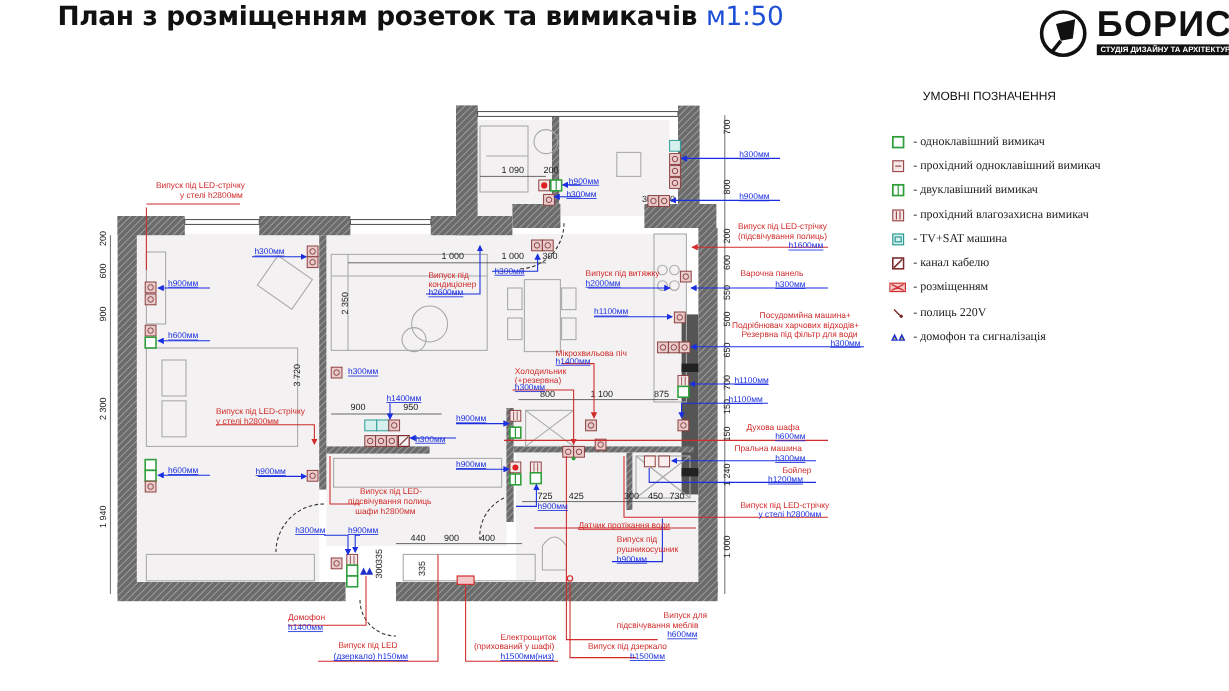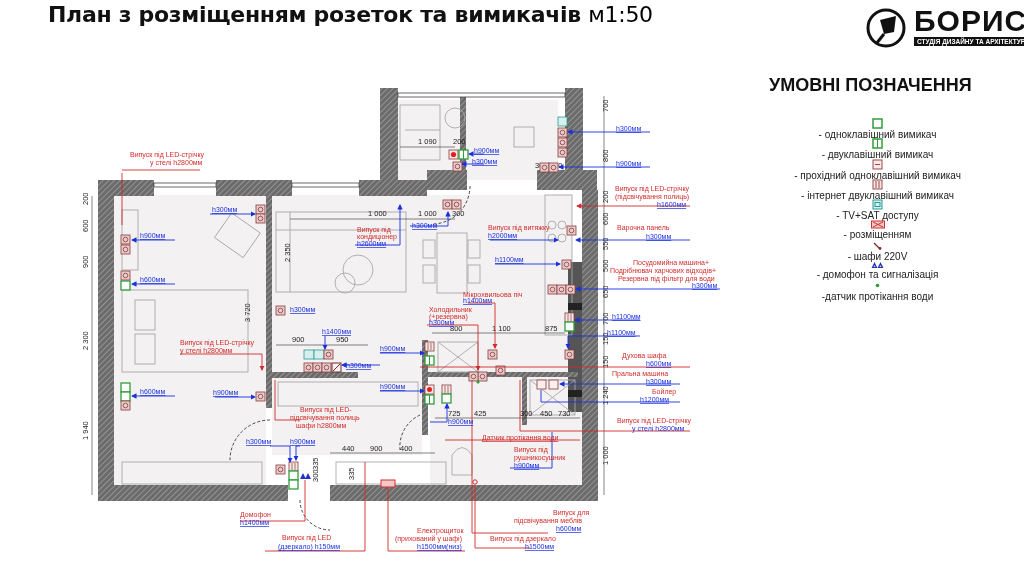--- a/index.html
+++ b/index.html
@@ -1,24 +1,24 @@
 <!DOCTYPE html>
 <html><head>
 <meta charset="utf-8">
 <style>
   html,body{margin:0;padding:0;background:#ffffff;}
   body{width:1024px;height:576px;position:relative;overflow:hidden;font-family:"DejaVu Sans","Liberation Sans",sans-serif;}
   .title{position:absolute;left:48px;top:2px;font-size:22px;font-weight:bold;color:#111;letter-spacing:-0.3px;white-space:nowrap;}
-  .title .scale{font-weight:normal;color:#000000;}
+  .title .scale{font-weight:normal;color:#1d4ed8;}
   .logo{position:absolute;left:866px;top:6px;width:160px;height:44px;}
   .logo .brand{position:absolute;left:48px;top:-2px;font-family:"Liberation Sans",sans-serif;font-weight:bold;font-size:30px;color:#111;letter-spacing:1px;}
   .logo .sub{position:absolute;left:48px;top:31px;background:#111;color:#fff;font-size:6.5px;font-weight:bold;padding:1px 3px;white-space:nowrap;font-family:"Liberation Sans",sans-serif;}
   .legend{position:absolute;left:735px;top:75px;width:285px;}
-  .legend h3{margin:0 0 22px 34px;font-size:18px;font-weight:bold;color:#111;font-family:"Liberation Sans",sans-serif;}
-  .legend .row{display:flex;align-items:center;height:20.3px;font-size:10px;color:#222;font-family:Liberation Sans, sans-serif;flex-direction:column;}
+  .legend h3{margin:0 0 22px 34px;font-size:10px;font-weight:normal;color:#111;font-family:"Liberation Sans",sans-serif;}
+  .legend .row{display:flex;align-items:center;height:20.3px;font-size:10px;color:#222;font-family:Liberation Serif, serif;}
   .legend .sym{width:14px;height:12px;margin-left:6px;margin-right:6px;display:flex;align-items:center;justify-content:center;}
   .plan{position:absolute;left:0;top:0;}
   .plan text{font-family:"Liberation Sans",sans-serif;}
 </style>
 </head>
 <body>
 
 <div class="title">
   <span>План з розміщенням розеток та вимикачів</span>
   <span class="scale">м1:50</span>
@@ -40,88 +40,89 @@
     <span class="sym">
         <svg width="11" height="11">
           <rect x="1" y="1" width="9" height="9" fill="none" stroke="#2e9e3a" stroke-width="1.5"></rect>
         </svg>
       </span>
     <span>- одноклавішний вимикач</span>
   </div>
   <div class="row">
     <span class="sym">
         <svg width="11" height="11">
+          <rect x="1" y="1" width="9" height="9" fill="#f6e8e8" stroke="#9b4a4a"></rect>
+          <line x1="3" y1="5.5" x2="8" y2="5.5" stroke="#9b4a4a"></line>
+        </svg>
+      </span>
+    <span>- прохідний одноклавішний вимикач</span>
+  </div>
+  <div class="row">
+    <span class="sym">
+        <svg width="11" height="11">
           <rect x="1" y="1" width="9" height="9" fill="none" stroke="#2e9e3a" stroke-width="1.5"></rect>
           <line x1="5.5" y1="1" x2="5.5" y2="10" stroke="#2e9e3a"></line>
         </svg>
       </span>
     <span>- двуклавішний вимикач</span>
-  </div>
-  <div class="row">
-    <span class="sym">
-        <svg width="11" height="11">
-          <rect x="1" y="1" width="9" height="9" fill="#f6e8e8" stroke="#9b4a4a"></rect>
-          <line x1="3" y1="5.5" x2="8" y2="5.5" stroke="#9b4a4a"></line>
-        </svg>
-      </span>
-    <span>- прохідний одноклавішний вимикач</span>
   </div>
   <div class="row">
     <span class="sym">
         <svg width="11" height="11">
           <rect x="1" y="1" width="9" height="9" fill="#f6e8e8" stroke="#9b4a4a"></rect>
           <line x1="4" y1="2" x2="4" y2="9" stroke="#9b4a4a"></line>
           <line x1="7" y1="2" x2="7" y2="9" stroke="#9b4a4a"></line>
         </svg>
       </span>
-    <span>- інтернет двуклавішний вимикач</span>
+    <span>- прохідний влагозахисна вимикач</span>
   </div>
   <div class="row">
     <span class="sym">
         <svg width="11" height="11">
           <rect x="1" y="1" width="9" height="9" fill="#d6f0ee" stroke="#2a9a95"></rect>
           <rect x="3" y="3.5" width="5" height="4" fill="none" stroke="#2a9a95"></rect>
         </svg>
       </span>
-    <span>- TV+SAT доступу</span>
+    <span>- TV+SAT машина</span>
+  </div>
+  <div class="row">
+    <span class="sym">
+        <svg width="11" height="11">
+          <rect x="1" y="1" width="9" height="9" fill="none" stroke="#7a2a2a" stroke-width="1.3"></rect>
+          <line x1="2" y1="9" x2="9" y2="2" stroke="#7a2a2a" stroke-width="1.3"></line>
+        </svg>
+      </span>
+    <span>- канал кабелю</span>
   </div>
   <div class="row">
     <span class="sym">
         <svg width="14" height="9">
           <rect x="0.5" y="1" width="13" height="7" fill="#f4c8c8" stroke="#d03030"></rect>
           <path d="M2 2 L7 4.5 L2 7 M12 2 L7 4.5 L12 7" fill="none" stroke="#d03030"></path>
         </svg>
       </span>
     <span>- розміщенням</span>
   </div>
   <div class="row">
     <span class="sym">
         <svg width="11" height="11">
           <line x1="2" y1="3" x2="7" y2="8" stroke="#7a2a2a" stroke-width="1.2"></line>
           <circle cx="8" cy="8.5" r="1.4" fill="#7a2a2a"></circle>
         </svg>
       </span>
-    <span>- шафи 220V</span>
+    <span>- полиць 220V</span>
   </div>
   <div class="row">
     <span class="sym">
         <svg width="13" height="9">
           <path d="M0.5 8 L3.5 2 L6.5 8 Z M6.5 8 L9.5 2 L12.5 8 Z" fill="#2233cc"></path>
           <path d="M2.5 7 L3.5 5 L4.5 7Z M8.5 7 L9.5 5 L10.5 7Z" fill="#f0e040"></path>
         </svg>
       </span>
     <span>- домофон та сигналізація</span>
-  </div>
-  <div class="row">
-    <span class="sym">
-        <svg width="11" height="11">
-          <circle cx="5.5" cy="5.5" r="1.8" fill="#2e9e3a"></circle>
-        </svg>
-      </span>
-    <span>-датчик протікання води</span>
   </div>
 </div>
 
 <svg class="plan" width="1024" height="576" viewBox="0 0 1024 576">
   <defs>
     <pattern id="hatch" width="4" height="4" patternUnits="userSpaceOnUse" patternTransform="rotate(45)">
       <rect width="4" height="4" fill="#6b6b6b"></rect>
       <line x1="0" y1="0" x2="0" y2="4" stroke="#bdbdbd" stroke-width="1"></line>
     </pattern>
     <g id="sock">

